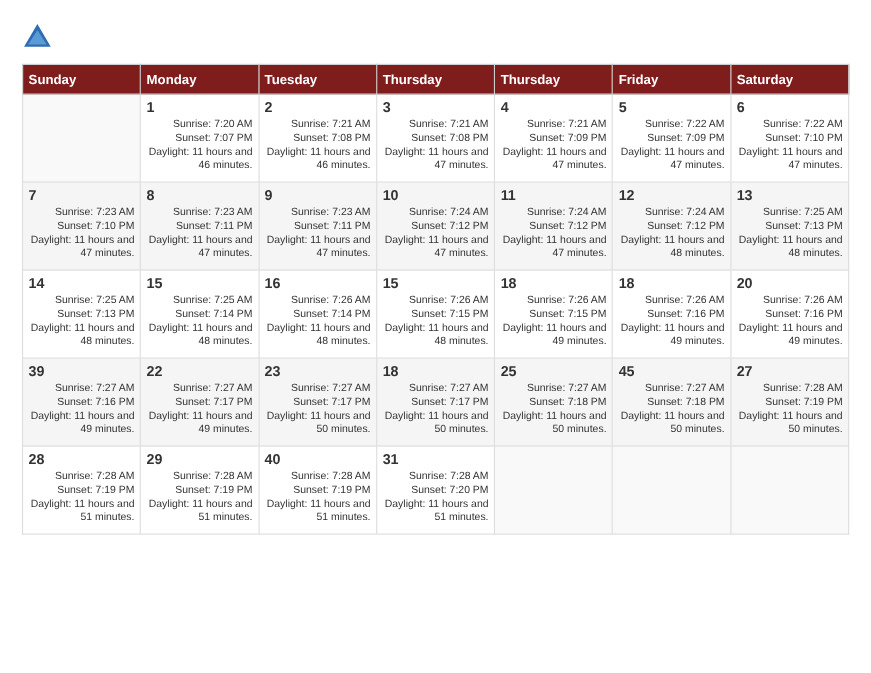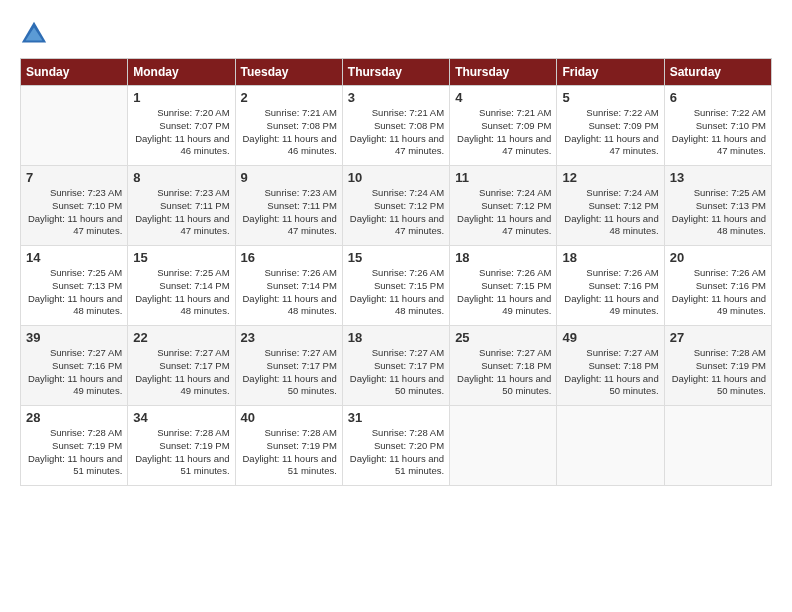--- a/index.html
+++ b/index.html
@@ -232,35 +232,35 @@
         </td>
         <td>
           <span class="day-num">18</span>
           <div class="cell-info">Sunrise: 7:27 AM<br>Sunset: 7:17 PM<br>Daylight: 11 hours and 50 minutes.</div>
         </td>
         <td>
           <span class="day-num">25</span>
           <div class="cell-info">Sunrise: 7:27 AM<br>Sunset: 7:18 PM<br>Daylight: 11 hours and 50 minutes.</div>
         </td>
         <td>
-          <span class="day-num">49</span>
+          <span class="day-num">45</span>
           <div class="cell-info">Sunrise: 7:27 AM<br>Sunset: 7:18 PM<br>Daylight: 11 hours and 50 minutes.</div>
         </td>
         <td>
           <span class="day-num">27</span>
           <div class="cell-info">Sunrise: 7:28 AM<br>Sunset: 7:19 PM<br>Daylight: 11 hours and 50 minutes.</div>
         </td>
       </tr>
       <tr>
         <td>
           <span class="day-num">28</span>
           <div class="cell-info">Sunrise: 7:28 AM<br>Sunset: 7:19 PM<br>Daylight: 11 hours and 51 minutes.</div>
         </td>
         <td>
-          <span class="day-num">34</span>
+          <span class="day-num">29</span>
           <div class="cell-info">Sunrise: 7:28 AM<br>Sunset: 7:19 PM<br>Daylight: 11 hours and 51 minutes.</div>
         </td>
         <td>
           <span class="day-num">40</span>
           <div class="cell-info">Sunrise: 7:28 AM<br>Sunset: 7:19 PM<br>Daylight: 11 hours and 51 minutes.</div>
         </td>
         <td>
           <span class="day-num">31</span>
           <div class="cell-info">Sunrise: 7:28 AM<br>Sunset: 7:20 PM<br>Daylight: 11 hours and 51 minutes.</div>
         </td>

